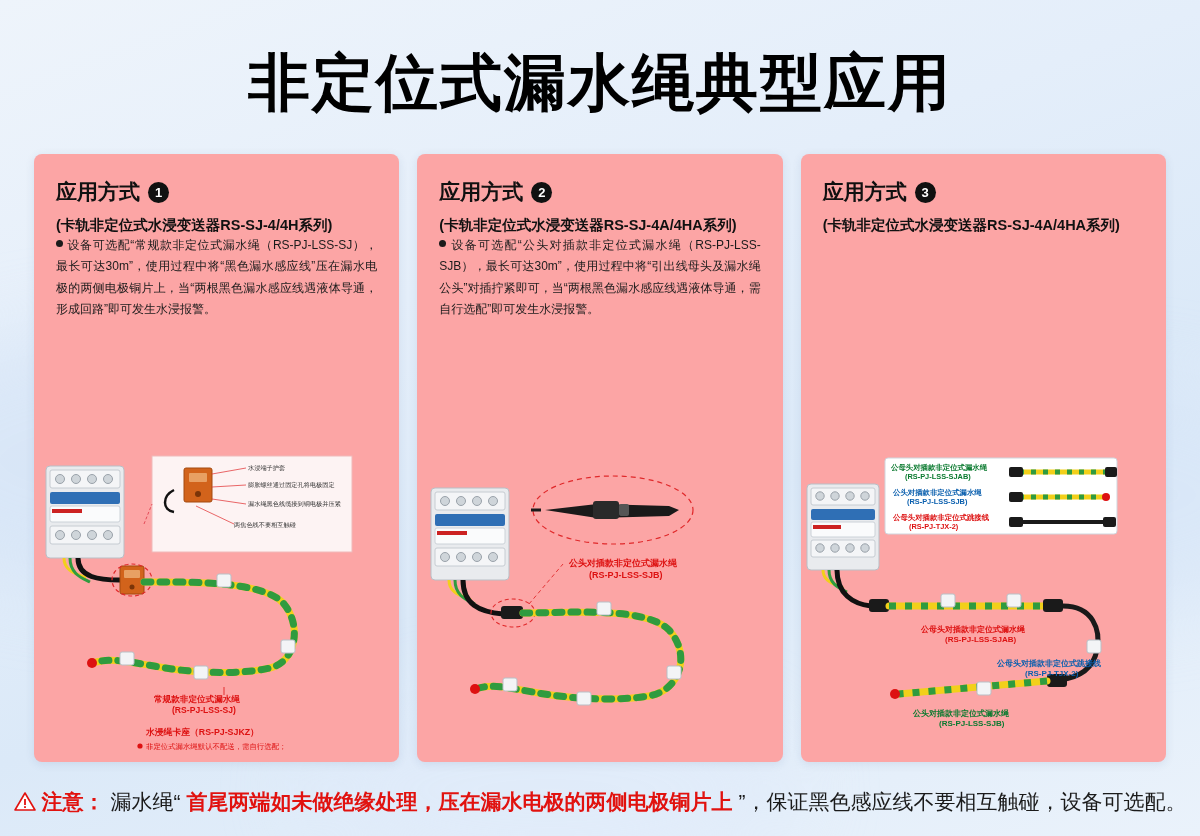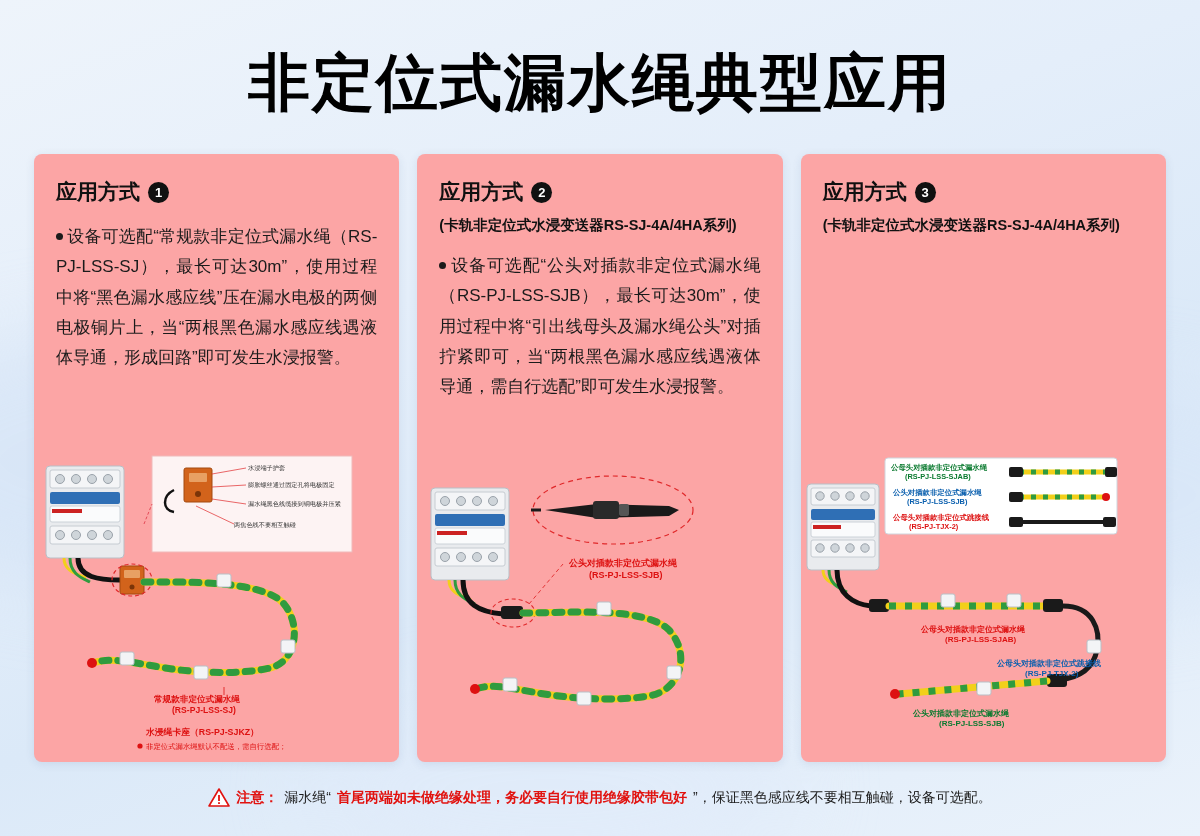--- a/index.html
+++ b/index.html
@@ -71,22 +71,22 @@
     font-weight: bold;
     line-height: 1;
   }
   .card h3 {
     margin-top: 10px;
     font-size: 14.5px;
     font-weight: bold;
     color: #111;
   }
   .card .body {
-    margin-top: 16px;
-    font-size: 17px;
+    margin-top: 0;
+    font-size: 12px;
     line-height: 1.78;
     color: #1b1b1b;
     text-align: justify;
   }
   .bullet-dot {
     display: inline-block;
     width: 7px; height: 7px;
     border-radius: 50%;
     background: #1b1b1b;
     margin-right: 4px;
@@ -98,21 +98,21 @@
     left: 0; right: 12px;
     bottom: 8px;
     height: 300px;
   }
   .fig-svg { display: block; }
 
   .footer-note {
     position: relative;
     margin-top: 26px;
     text-align: center;
-    font-size: 14px;
+    font-size: 21px;
     color: #1b1b1b;
     display: flex;
     align-items: center;
     justify-content: center;
     gap: 6px;
   }
   .note-red { color: #e1120f; font-weight: bold; }
   .note-label { color: #e1120f; font-weight: bold; }
 </style>
 </head>
@@ -124,20 +124,21 @@
 
 <div class="page-title">非定位式漏水绳典型应用</div>
 
 <div class="cards">
 
   <div class="card">
     <h2>
       <span>应用方式</span>
       <span class="num-badge">1</span>
     </h2>
+    <h3>(卡轨非定位式水浸变送器RS-SJ-4/4H系列)</h3>
     <div class="body">
       <span class="bullet-dot"></span><span>设备可选配“常规款非定位式漏水绳（RS-PJ-LSS-SJ），最长可达30m”，使用过程中将“黑色漏水感应线”压在漏水电极的两侧电极铜片上，当“两根黑色漏水感应线遇液体导通，形成回路”即可发生水浸报警。</span>
     </div>
 
     <div class="figure">
       <svg class="fig-svg" width="324" height="300" viewBox="0 0 324 300" xmlns="http://www.w3.org/2000/svg">
 
         <rect x="118" y="2" width="200" height="96" fill="#fdf3f3" stroke="#f0b9b9" stroke-width="1"></rect>
 
         <line x1="110" y1="70" x2="118" y2="50" stroke="#d34" stroke-width="0.8" stroke-dasharray="3 2"></line>
@@ -372,15 +373,15 @@
 </div>
 
 <div class="footer-note">
   <svg width="22" height="20" viewBox="0 0 22 20">
     <path d="M11 1 L21 18 L1 18 Z" fill="#ffffff" stroke="#e1120f" stroke-width="1.6" stroke-linejoin="round"></path>
     <rect x="10.1" y="7" width="1.8" height="6" fill="#e1120f"></rect>
     <rect x="10.1" y="14.2" width="1.8" height="1.8" fill="#e1120f"></rect>
   </svg>
   <span class="note-label">注意：</span>
     <span>漏水绳“</span>
-    <span class="note-red">首尾两端如未做绝缘处理，务必要自行使用绝缘胶带包好</span>
+    <span class="note-red">首尾两端如未做绝缘处理，压在漏水电极的两侧电极铜片上</span>
     <span>”，保证黑色感应线不要相互触碰，设备可选配。</span>
 </div>
 
 </body></html>

